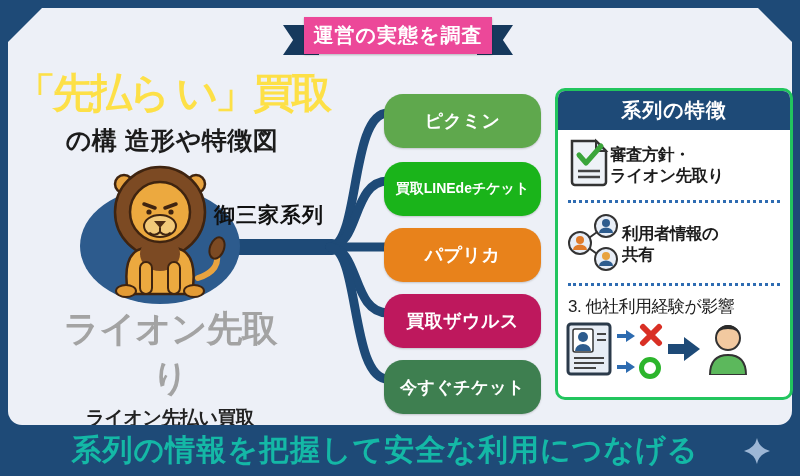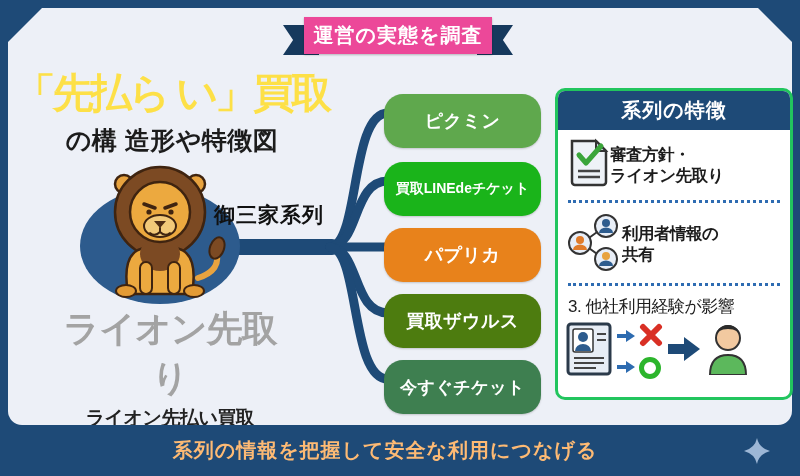--- a/index.html
+++ b/index.html
@@ -60,21 +60,21 @@
   .feat3-flow { display:flex; align-items:center; gap:5px; padding:2px 4px 0 8px; }
   .marks-col { display:flex; flex-direction:column; gap:6px; }
   .mark-row { display:flex; align-items:center; gap:4px; }
   .ring { width:22px; height:22px; border:5px solid #2cb52c; border-radius:50%; }
   .feat3-labels { display:flex; justify-content:space-between; padding:3px 6px 0 8px; }
   .feat3-labels span { font-size:13px; font-weight:800; color:#1c1c1c; letter-spacing:-0.5px; }
 
   
   .footer { position:absolute; left:0; right:0; bottom:0; height:51px; background:#1e4a77; z-index:6;
             display:flex; align-items:center; justify-content:center; }
-  .footer-label { color:#fdba74; font-size:20px; font-weight:800; letter-spacing:1px; margin-right:30px; }
+  .footer-label { color:#14b8a6; font-size:30px; font-weight:800; letter-spacing:1px; margin-right:30px; }
   .sparkle { position:absolute; right:30px; top:13px; }
 </style>
 </head>
 <body>
 
 <div id="stage">
 
   <div class="inner"></div>
   <div class="corner-cut tl"></div>
   <div class="corner-cut tr"></div>
@@ -135,21 +135,21 @@
   <div class="branch-label">御三家系列</div>
 
   <div class="brand-caption">
     <div class="c1">ライオン先取り</div>
     <div class="c2">ライオン先払い買取</div>
   </div>
 
   <div class="svc" id="svc1" style="background: rgb(95, 168, 77);">ピクミン</div>
   <div class="svc" id="svc2" style="background: rgb(26, 180, 26);">買取LINEdeチケット</div>
   <div class="svc" id="svc3" style="background: rgb(232, 130, 27);">パプリカ</div>
-  <div class="svc" id="svc4" style="background: #4d7c0f;">買取ザウルス</div>
+  <div class="svc" id="svc4" style="background: #be185d;">買取ザウルス</div>
   <div class="svc" id="svc5" style="background: rgb(62, 127, 80);">今すぐチケット</div>
 
   <div class="panel">
     <div class="panel-header">系列の特徴</div>
 
     <div class="feat-row">
       <span>
         <svg width="42" height="50" viewBox="0 0 42 50">
           <path d="M4 3 H28 L38 13 V44 a3 3 0 0 1 -3 3 H7 a3 3 0 0 1 -3 -3 Z" fill="#eef2f7" stroke="#333" stroke-width="2.5"></path>
           <path d="M28 3 L38 13 H28 Z" fill="#cdd9e6" stroke="#333" stroke-width="2"></path>

